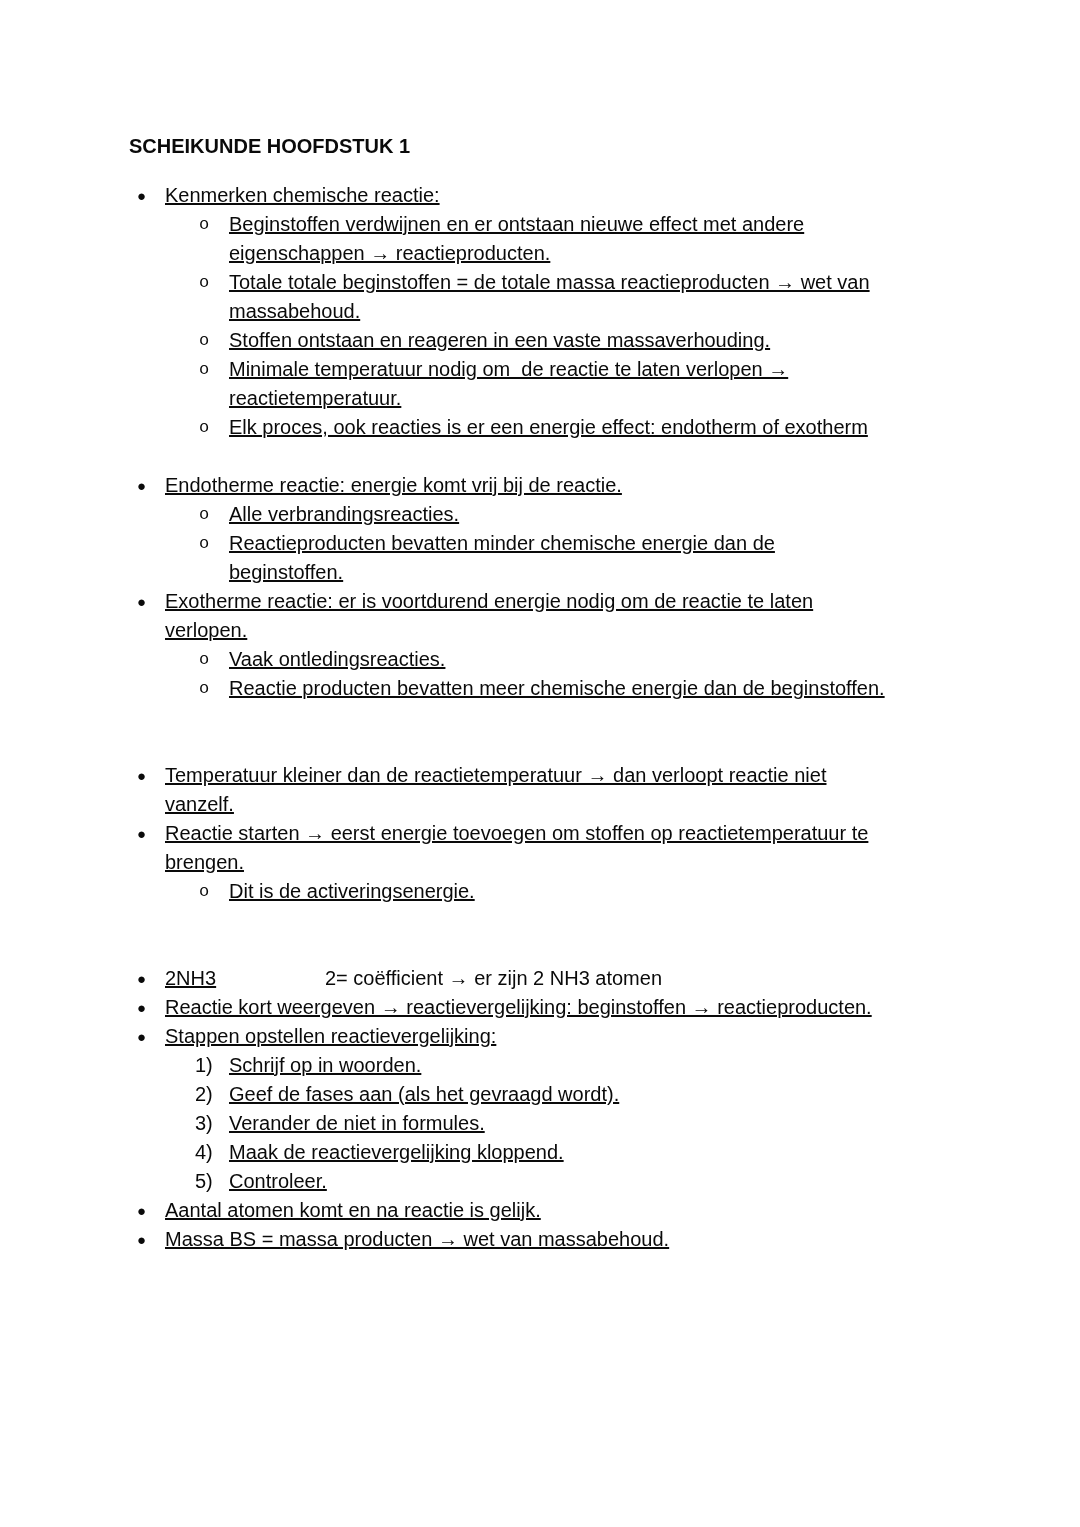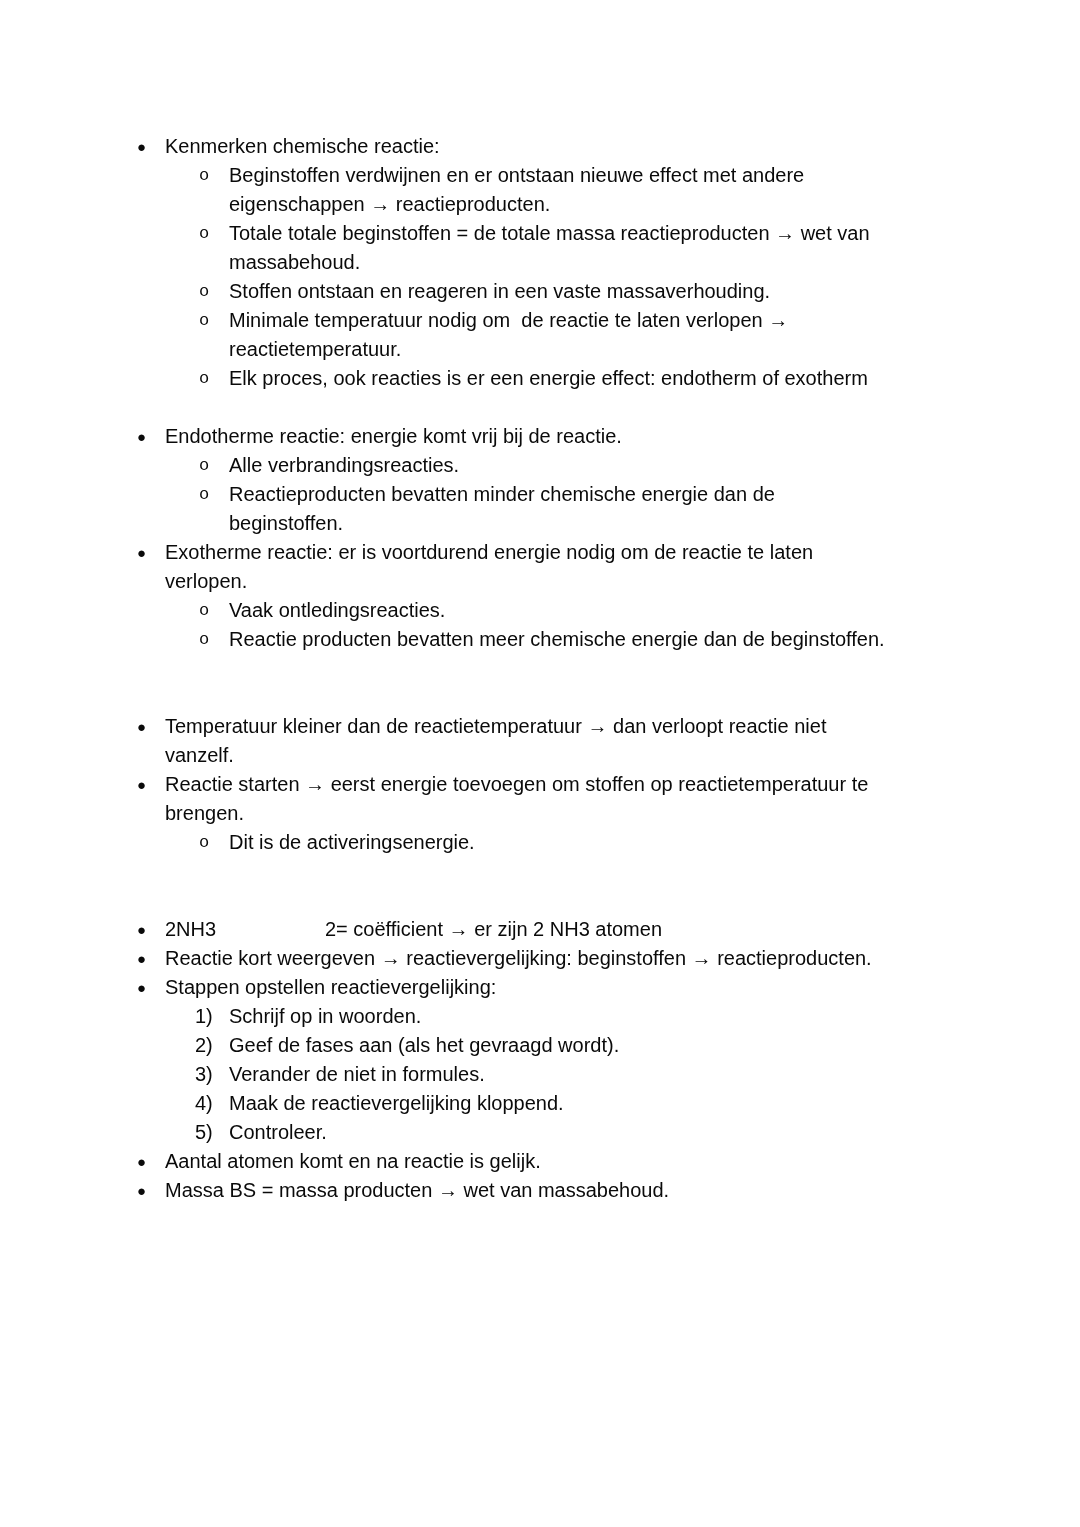--- a/index.html
+++ b/index.html
@@ -37,20 +37,21 @@
     margin: 0 0 21px 0;
     white-space: pre-wrap;
   }
   .block {
     display: flex;
     align-items: flex-start;
   }
   .block .txt {
     white-space: pre-wrap;
     flex: 1 1 auto;
+    text-decoration: underline;
   }
   .marker {
     flex: 0 0 auto;
     white-space: pre;
   }
   
   .b1 > .marker {
     width: 36px;
     padding-left: 8px;
     box-sizing: border-box;
@@ -75,35 +76,37 @@
     box-sizing: border-box;
   }
   .gap {
     width: 100%;
   }
   
   .formula-label {
     flex: 0 0 auto;
     width: 160px;
     white-space: pre;
+    text-decoration: underline;
   }
   .formula-lines {
     flex: 1 1 auto;
     display: flex;
     flex-direction: column;
   }
   .formula-line {
     white-space: pre-wrap;
   }
 </style>
 </head>
 <body>
 
 <div class="page">
   <div class="doc">
+    <div class="title">SCHEIKUNDE HOOFDSTUK 1</div>
     <div>
         <div class="block b1">
           <span class="marker">●</span>
           <span class="txt">Kenmerken chemische reactie:</span>
         </div>
         <div class="block b2">
           <span class="marker">o</span>
           <span class="txt">Beginstoffen verdwijnen en er ontstaan nieuwe effect met andere
 eigenschappen → reactieproducten.</span>
         </div>

